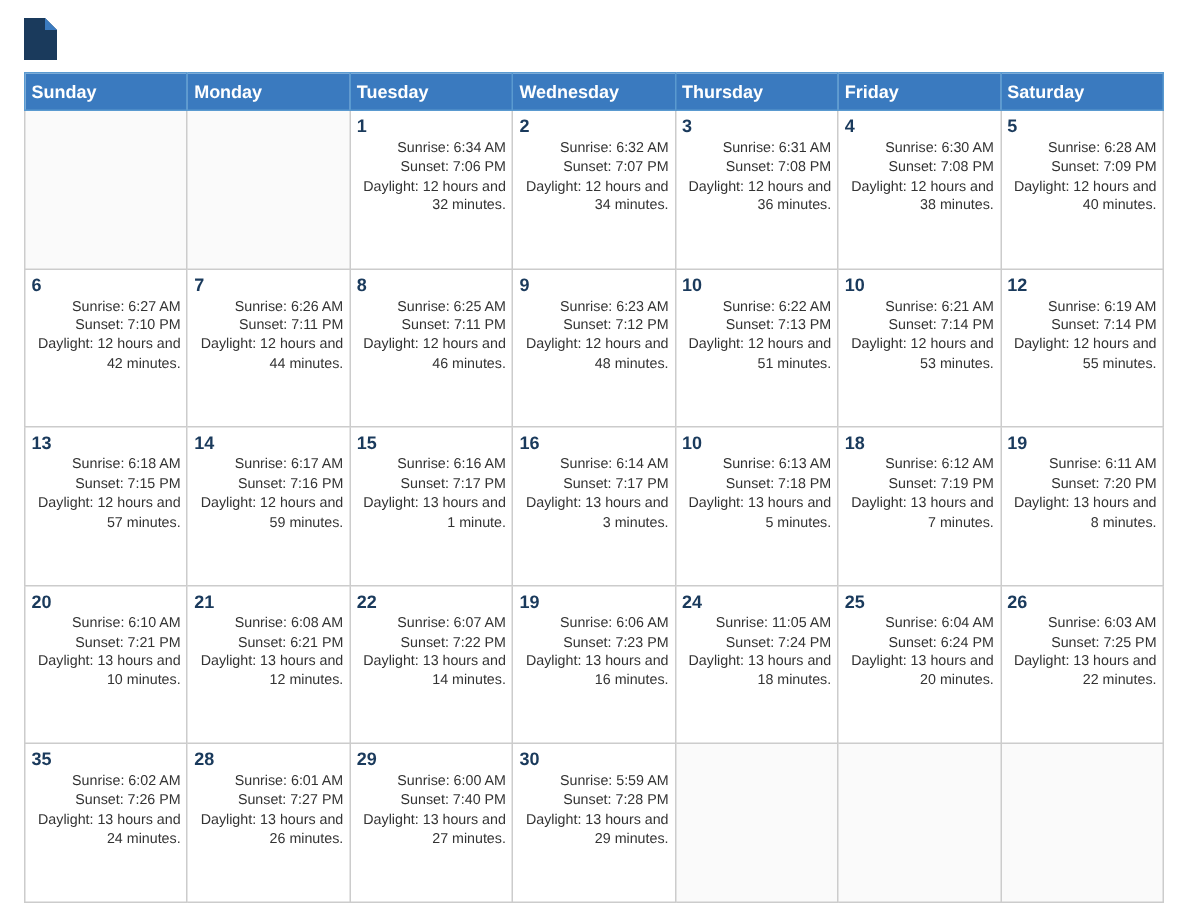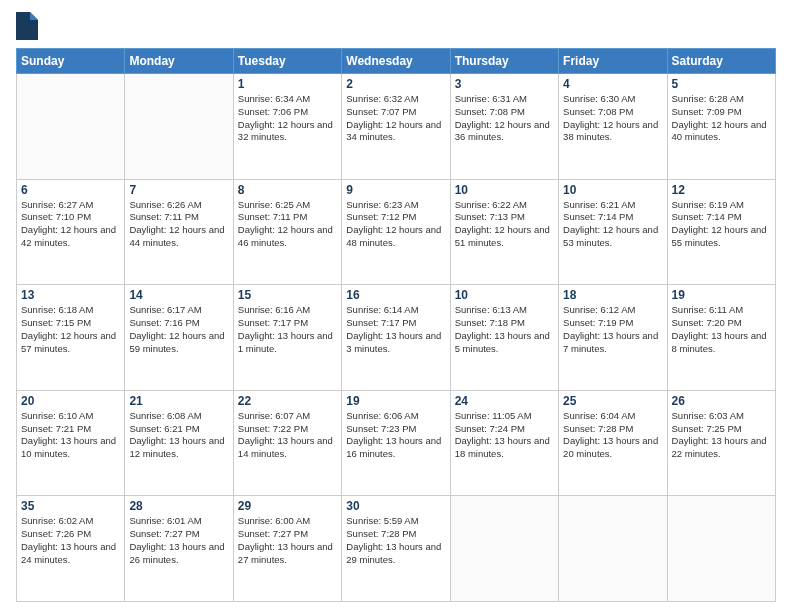--- a/index.html
+++ b/index.html
@@ -86,20 +86,21 @@
       font-size: 12px;
       font-weight: bold;
       color: #1a3a5c;
       display: block;
       margin-bottom: 2px;
     }
     .day-info {
       font-size: 9.5px;
       color: #333;
       line-height: 1.35;
+      text-align: right;
     }
     .empty { background: #fafafa; }
   </style>
 </head>
 <body>
 
 <div class="page">
   <div class="header">
     <div class="logo">
       <svg class="logo-icon" viewBox="0 0 22 28">
@@ -305,21 +306,21 @@
           <td>
             <span class="day-num">24</span>
             <div class="day-info">Sunrise: 11:05 AM
 Sunset: 7:24 PM
 Daylight: 13 hours
 and 18 minutes.</div>
           </td>
           <td>
             <span class="day-num">25</span>
             <div class="day-info">Sunrise: 6:04 AM
-Sunset: 7:28 PM
+Sunset: 6:24 PM
 Daylight: 13 hours
 and 20 minutes.</div>
           </td>
           <td>
             <span class="day-num">26</span>
             <div class="day-info">Sunrise: 6:03 AM
 Sunset: 7:25 PM
 Daylight: 13 hours
 and 22 minutes.</div>
           </td>
@@ -335,21 +336,21 @@
           <td>
             <span class="day-num">28</span>
             <div class="day-info">Sunrise: 6:01 AM
 Sunset: 7:27 PM
 Daylight: 13 hours
 and 26 minutes.</div>
           </td>
           <td>
             <span class="day-num">29</span>
             <div class="day-info">Sunrise: 6:00 AM
-Sunset: 7:27 PM
+Sunset: 7:40 PM
 Daylight: 13 hours
 and 27 minutes.</div>
           </td>
           <td>
             <span class="day-num">30</span>
             <div class="day-info">Sunrise: 5:59 AM
 Sunset: 7:28 PM
 Daylight: 13 hours
 and 29 minutes.</div>
           </td>

